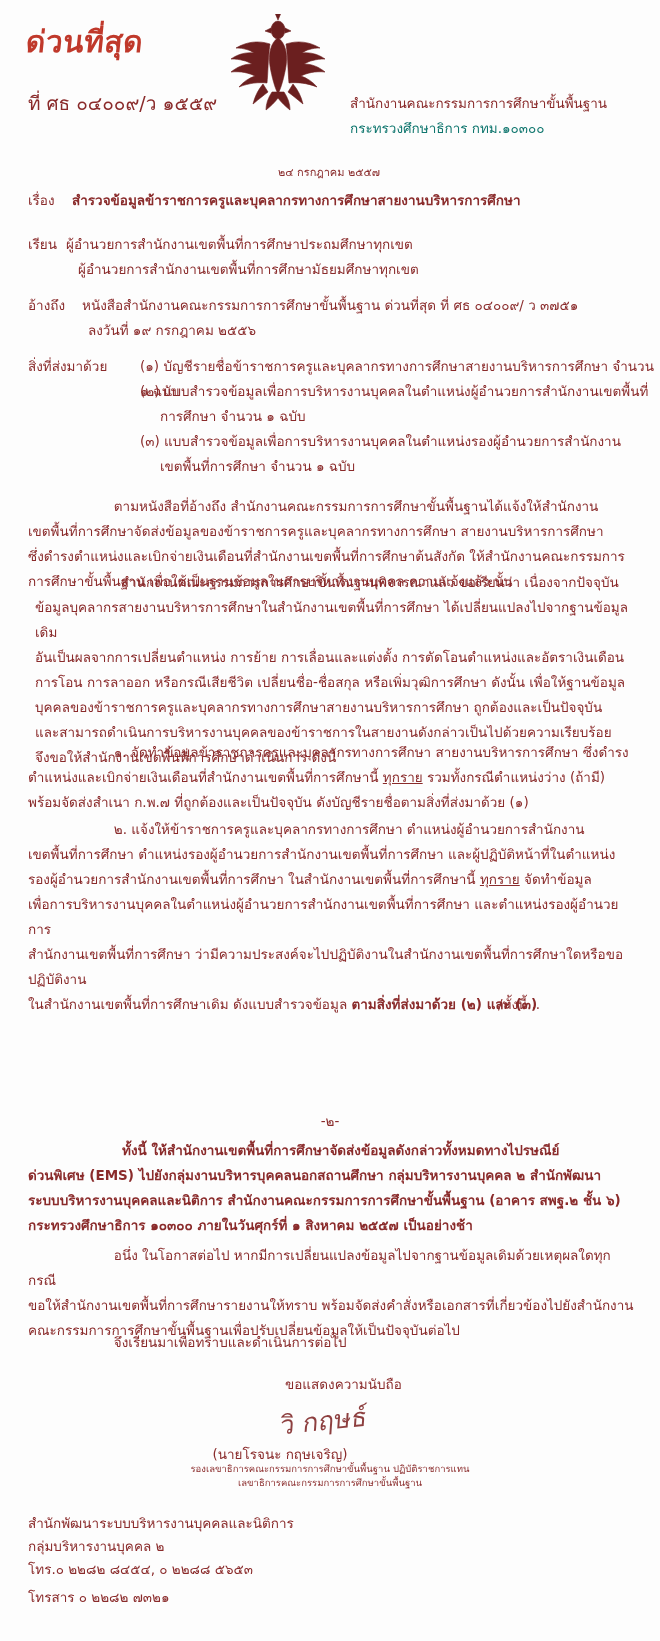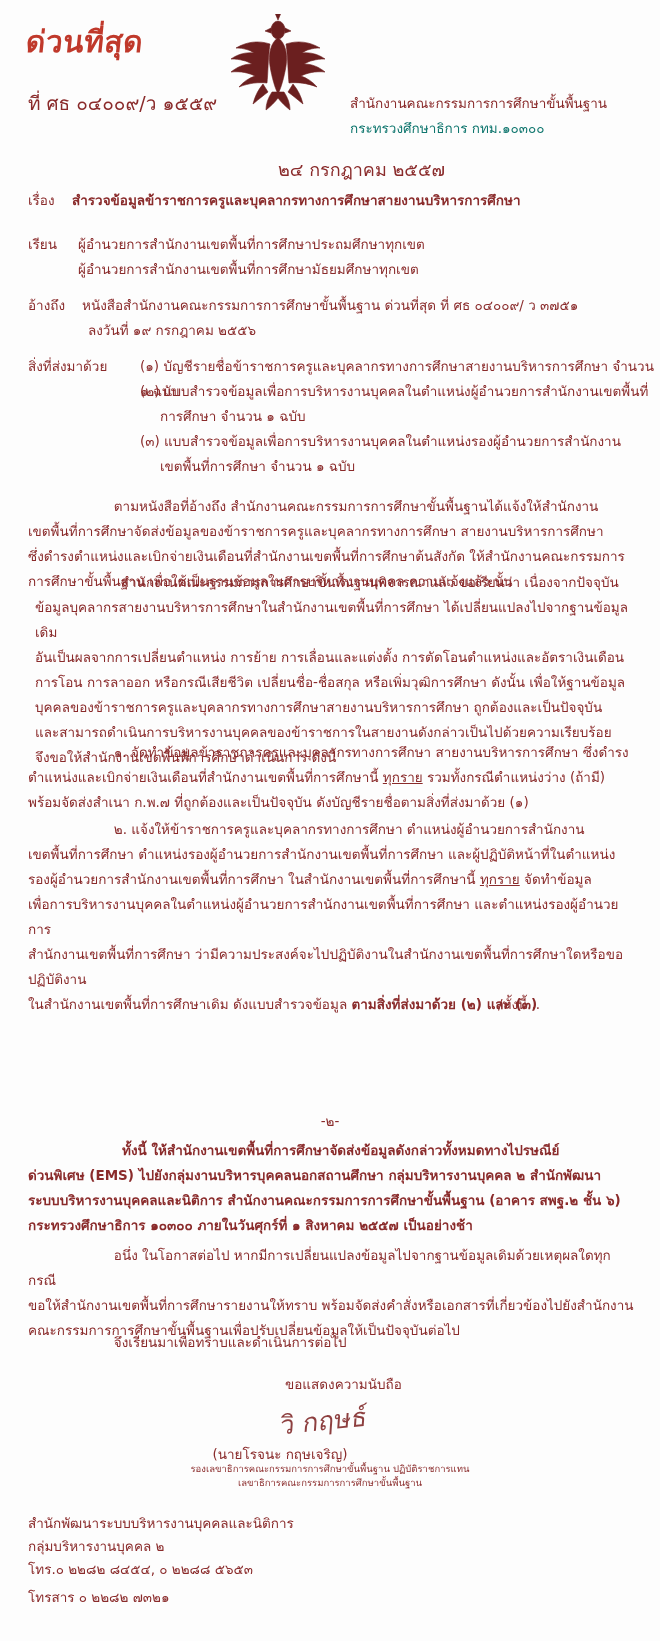--- a/index.html
+++ b/index.html
@@ -55,22 +55,22 @@
   .org-line2 {
     position: absolute;
     left: 350px;
     top: 117px;
     font-size: 13.5px;
     color: #0f766e;
   }
   .date-line {
     position: absolute;
     left: 278px;
-    top: 155px;
-    font-size: 18px;
+    top: 163px;
+    font-size: 11px;
     color: #8a2b2b;
   }
   
   .tx {
     position: absolute;
     font-size: 13.5px;
     line-height: 25px;
     color: #8a2b2b;
     white-space: pre-wrap;
   }
@@ -147,21 +147,21 @@
 
   <div class="org-line1">สำนักงานคณะกรรมการการศึกษาขั้นพื้นฐาน</div>
   <div class="org-line2">กระทรวงศึกษาธิการ  กทม.๑๐๓๐๐</div>
 
   <div class="date-line">๒๔  กรกฎาคม  ๒๕๕๗</div>
 
   <div class="tx" style="left:28px; top:188px;">เรื่อง</div>
   <div class="tx" style="left:72px; top:188px;font-weight:bold;">สำรวจข้อมูลข้าราชการครูและบุคลากรทางการศึกษาสายงานบริหารการศึกษา</div>
 
   <div class="tx" style="left:28px; top:232px;">เรียน</div>
-  <div class="tx" style="left:78px; top:232px;">ผู้อำนวยการสำนักงานเขตพื้นที่การศึกษาประถมศึกษาทุกเขต</div>
+  <div class="tx" style="left:66px; top:232px;">ผู้อำนวยการสำนักงานเขตพื้นที่การศึกษาประถมศึกษาทุกเขต</div>
   <div class="tx" style="left:78px; top:257px;">ผู้อำนวยการสำนักงานเขตพื้นที่การศึกษามัธยมศึกษาทุกเขต</div>
 
   <div class="tx" style="left:28px; top:293px;">อ้างถึง</div>
   <div class="tx" style="left:82px; top:293px;">หนังสือสำนักงานคณะกรรมการการศึกษาขั้นพื้นฐาน ด่วนที่สุด ที่ ศธ ๐๔๐๐๙/ ว ๓๗๕๑</div>
   <div class="tx" style="left:88px; top:318px;">ลงวันที่ ๑๙ กรกฎาคม ๒๕๕๖</div>
 
   <div class="tx" style="left:28px; top:354px;">สิ่งที่ส่งมาด้วย</div>
   <div class="tx" style="left:140px; top:354px;">(๑) บัญชีรายชื่อข้าราชการครูและบุคลากรทางการศึกษาสายงานบริหารการศึกษา จำนวน ๑ ฉบับ</div>
   <div class="tx" style="left:140px; top:379px;">(๒) แบบสำรวจข้อมูลเพื่อการบริหารงานบุคคลในตำแหน่งผู้อำนวยการสำนักงานเขตพื้นที่</div>
   <div class="tx" style="left:160px; top:404px;">การศึกษา จำนวน ๑ ฉบับ</div>

